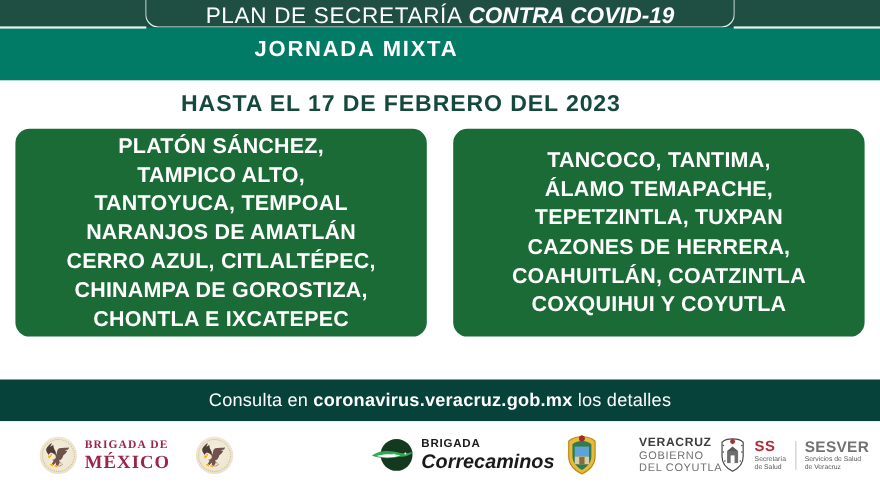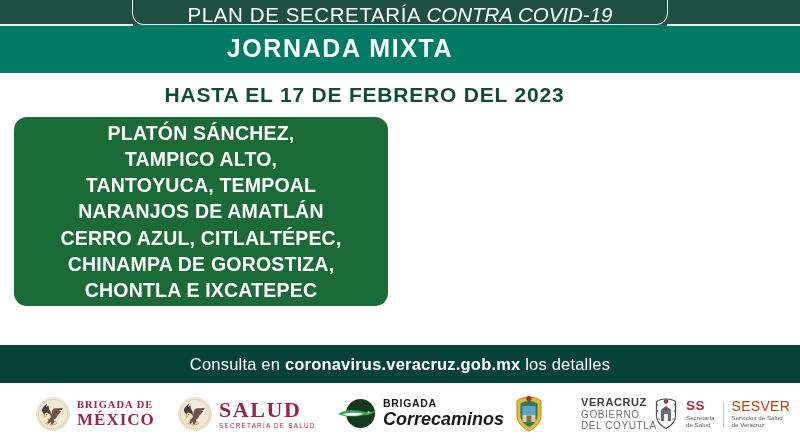--- a/index.html
+++ b/index.html
@@ -61,32 +61,32 @@
     width: 800px;
     text-align: center;
     color: #ffffff;
     font-size: 20.5px;
     letter-spacing: 0.6px;
     font-weight: 400;
     white-space: nowrap;
     z-index: 3;
   }
   .title-main .bold-italic {
-    font-weight: normal;
+    font-weight: bold;
     font-style: italic;
     letter-spacing: 0px;
   }
 
   .subtitle {
     position: absolute;
-    left: 16px; top: 34px;
+    left: 0; top: 34px;
     width: 648px;
     text-align: center;
     color: #ffffff;
-    font-size: 25px;
+    font-size: 20px;
     font-weight: bold;
     letter-spacing: 1.6px;
     z-index: 3;
   }
 
   
   .date-line {
     position: absolute;
     left: 0; top: 83px;
     width: 729px;
@@ -275,21 +275,21 @@
   .ss-txt .l1 { font-size: 13.5px; font-weight: bold; color: #b02a37; letter-spacing: 0.4px; }
   .ss-txt .l2 { font-size: 6.2px; color: #5a5a5a; margin-top: 1px; }
   .ss-txt .l3 { font-size: 6.2px; color: #5a5a5a; }
   .ss-divider {
     width: 1px; height: 26px;
     background: #c8c8c8;
     margin: 0 8px;
     flex: 0 0 auto;
   }
   .sesver-txt { line-height: 1.1; }
-  .sesver-txt .l1 { font-size: 14px; font-weight: normal; color: #c2410c; letter-spacing: 0.3px; }
+  .sesver-txt .l1 { font-size: 14px; font-weight: bold; color: #737373; letter-spacing: 0.3px; }
   .sesver-txt .l2 { font-size: 6.2px; color: #5a5a5a; margin-top: 1px; }
   .sesver-txt .l3 { font-size: 6.2px; color: #5a5a5a; }
 </style>
 </head>
 <body>
 
 <div class="top-band">
   <div class="ribbon-dark"></div>
   <div class="ribbon-rule left"></div>
   <div class="ribbon-rule right"></div>
@@ -307,20 +307,28 @@
 <div class="boxes">
   <div class="muni-box left">
     <div class="muni-text">PLATÓN SÁNCHEZ,
 TAMPICO ALTO,
 TANTOYUCA, TEMPOAL
 NARANJOS DE AMATLÁN
 CERRO AZUL, CITLALTÉPEC,
 CHINAMPA DE  GOROSTIZA,
 CHONTLA  E IXCATEPEC</div>
   </div>
+  <div class="muni-box right">
+    <div class="muni-text">TANCOCO, TANTIMA,
+ÁLAMO TEMAPACHE,
+TEPETZINTLA, TUXPAN
+CAZONES DE HERRERA,
+COAHUITLÁN,  COATZINTLA
+COXQUIHUI Y COYUTLA</div>
+  </div>
 </div>
 
 <div class="footer-band">
   <div class="footer-text">
     <span>Consulta en </span><span class="url">coronavirus.veracruz.gob.mx</span><span> los detalles</span>
   </div>
 </div>
 
 <div class="logo-strip">
 
@@ -332,24 +340,20 @@
     <div class="gobmx-txt">
       <div class="l1">BRIGADA DE</div>
       <div class="l2">MÉXICO</div>
     </div>
   </div>
 
   <div class="logo logo-salud">
     <div class="seal gold">
       <div class="seal-ring"></div>
       <div class="eagle">🦅</div>
-    </div>
-    <div class="salud-txt">
-      <div class="l1">SALUD</div>
-      <div class="l2">SECRETARÍA DE SALUD</div>
     </div>
   </div>
 
   <div class="logo logo-brigada">
     <div class="brigada-mark">
       <div class="brigada-circle"></div>
       <svg class="brigada-bird" viewBox="0 0 40 14">
         <path d="M1 7 C9 1.5, 18 2.5, 26 4.6 C30 5.6, 34 5.2, 39 3.4 C35.5 7.2, 31 8.6, 26.4 8.2
                  C19 9.8, 9 10.4, 1 7 Z" fill="#2fa84f"></path>
         <path d="M5 7.6 C12 5.2, 20 5.6, 27 6.8 C22 9, 12 9.6, 5 7.6 Z" fill="#ffffff"></path>

